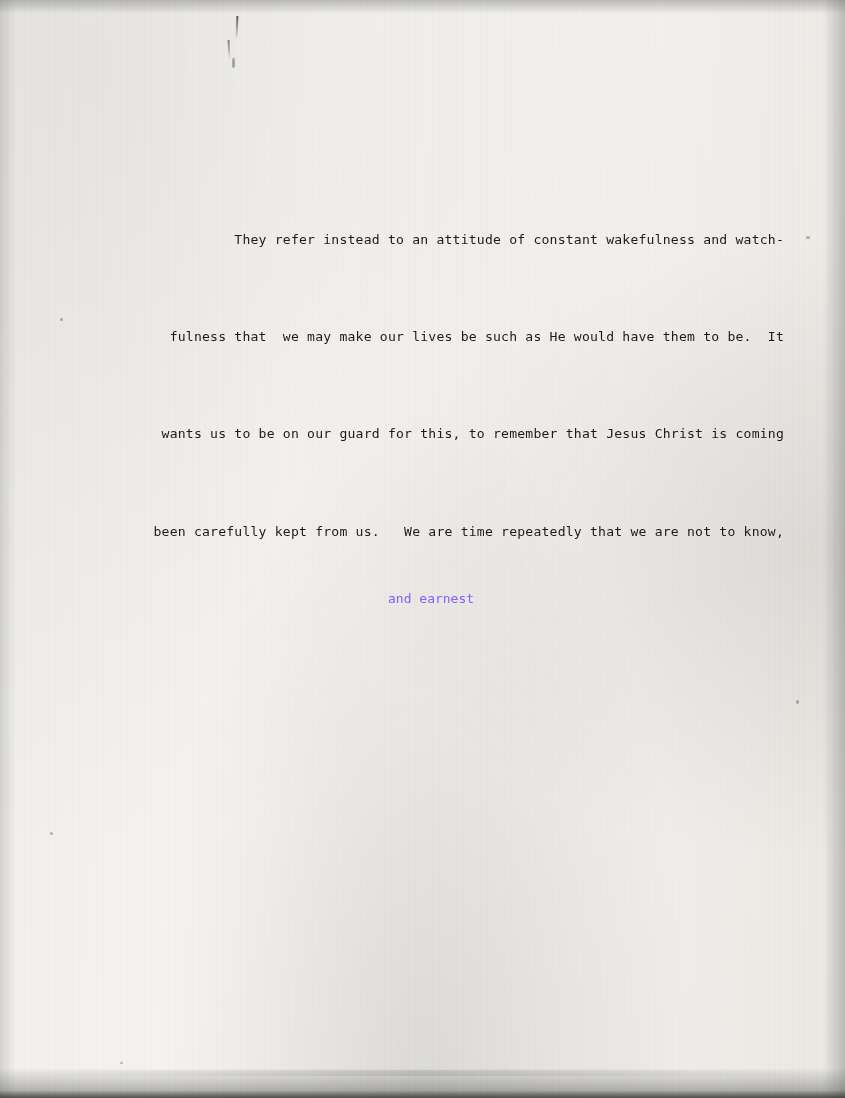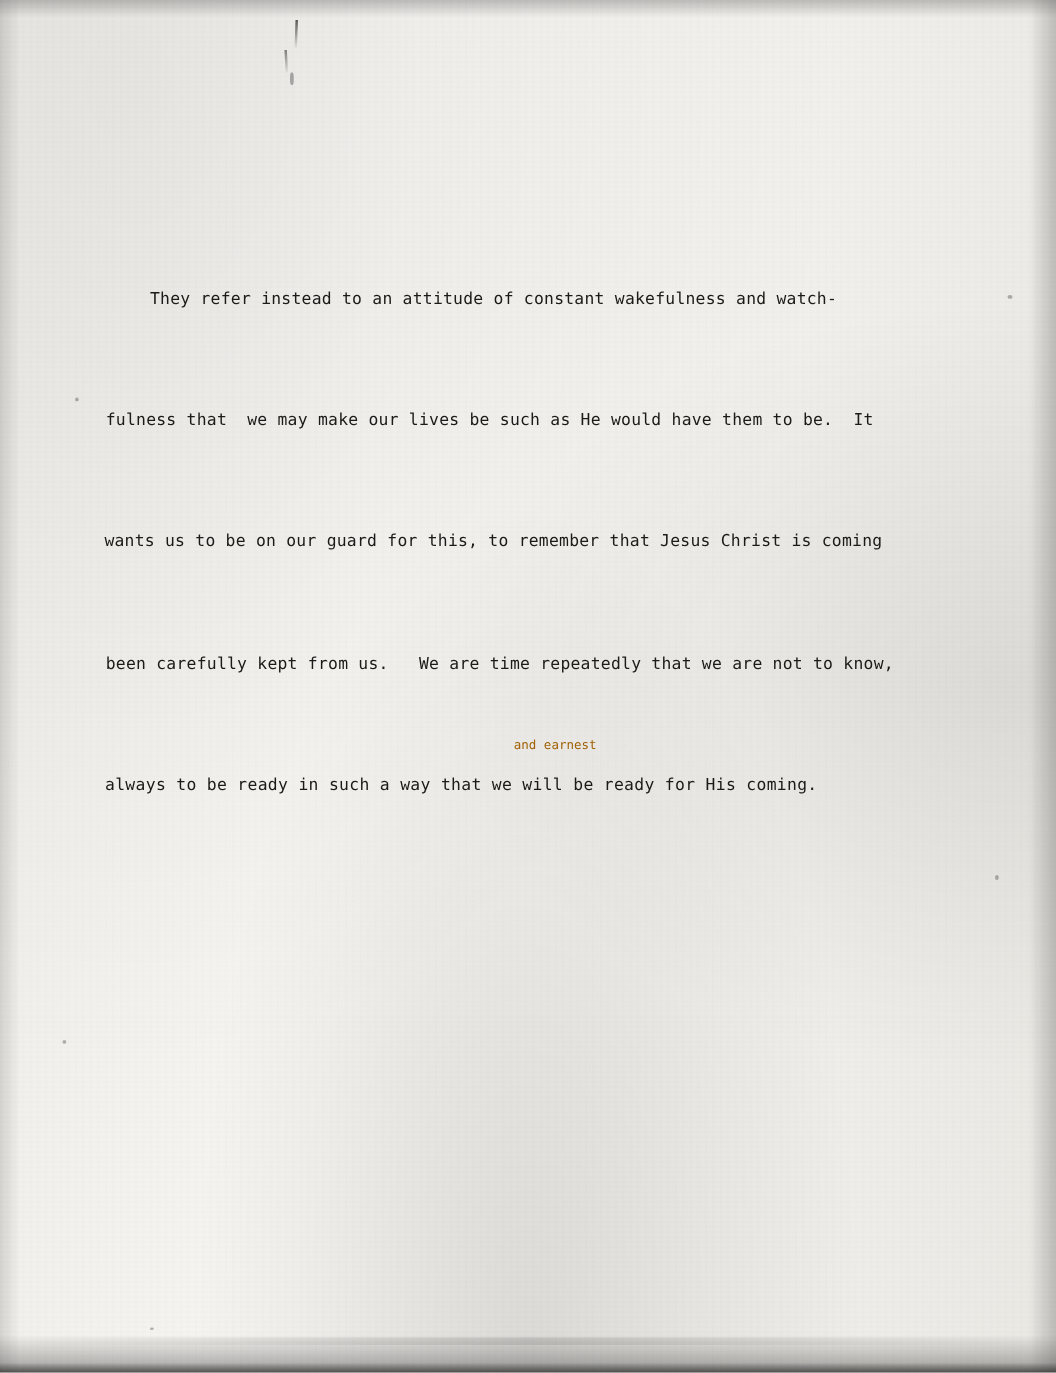--- a/index.html
+++ b/index.html
@@ -80,40 +80,40 @@
     letter-spacing: 0.2px;
     white-space: pre-wrap;
   }
   .para {
     margin: 0 0 0 0;
   }
   .line {
     display: block;
     white-space: pre;
     position: relative;
+    text-align: right;
   }
   
   .line:nth-child(2n) { margin-left: 0.6px; }
   .line:nth-child(3n) { margin-left: -0.5px; }
   .line:nth-child(5n) { letter-spacing: 0.26px; }
   .line:nth-child(7n) { letter-spacing: 0.14px; }
 
   .indent { padding-left: 36px; }
 
   
   .insert-above {
     position: absolute;
     left: 388px;
     top: 591px;
-    font-size: 10px;
-    color: #a16207;
+    font-size: 13px;
+    color: #8b5cf6;
     z-index: 4;
     white-space: pre;
     font-family: "DejaVu Sans Mono", monospace;
-    margin-left: 23px;
   }
 
   
   .smudge {
     position: absolute;
     z-index: 2;
     pointer-events: none;
   }
   .smudge-1 {
     left: 236px; top: 16px;
@@ -169,21 +169,20 @@
   <div class="speck" style="left:120px; top:1062px; width:3px; height:2px;"></div>
   <div class="crease" style="left:0; top:1070px; width:845px; height:6px;"></div>
 
   <div id="typescript">
 
     <div class="para">
       <span class="line indent">They refer instead to an attitude of constant wakefulness and watch-</span>
       <span class="line">fulness that  we may make our lives be such as He would have them to be.  It</span>
       <span class="line">wants us to be on our guard for this, to remember that Jesus Christ is coming</span>
       <span class="line">been carefully kept from us.   We are time repeatedly that we are not to know,</span>
-      <span class="line">always to be ready in such a way that we will be ready for His coming.</span>
     </div>
 
     
 
     
 
     
 
   </div>
 

